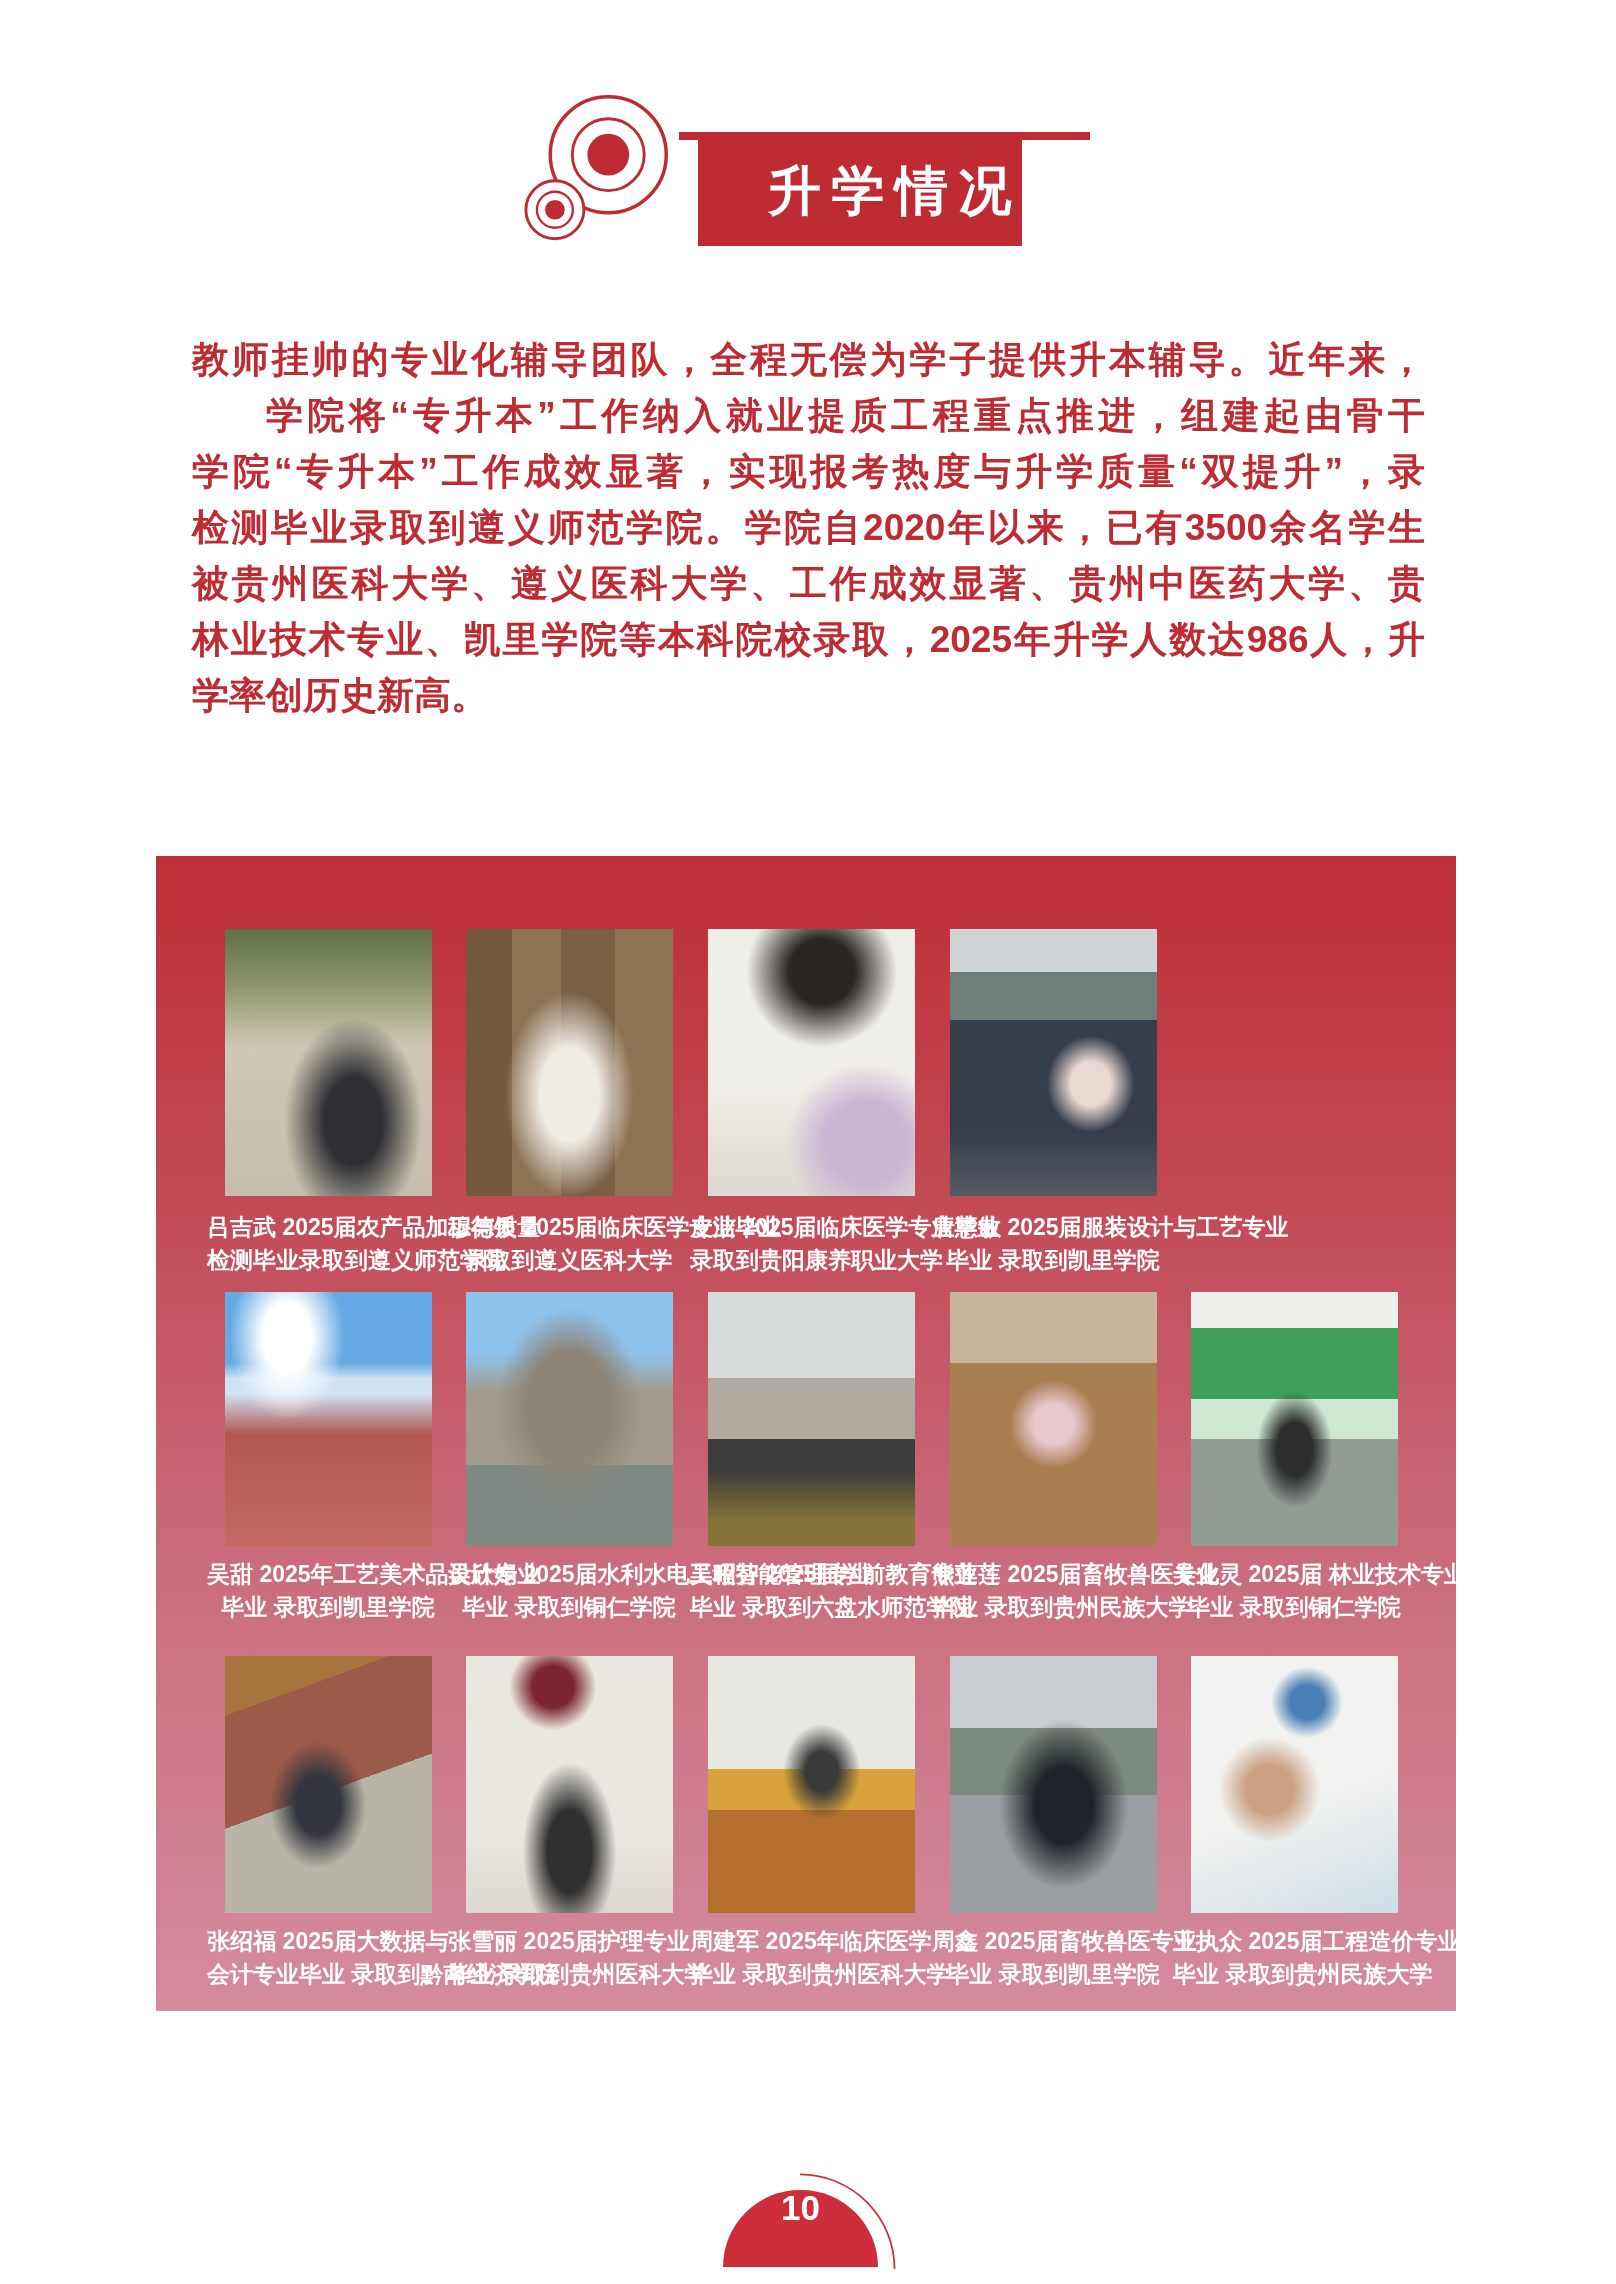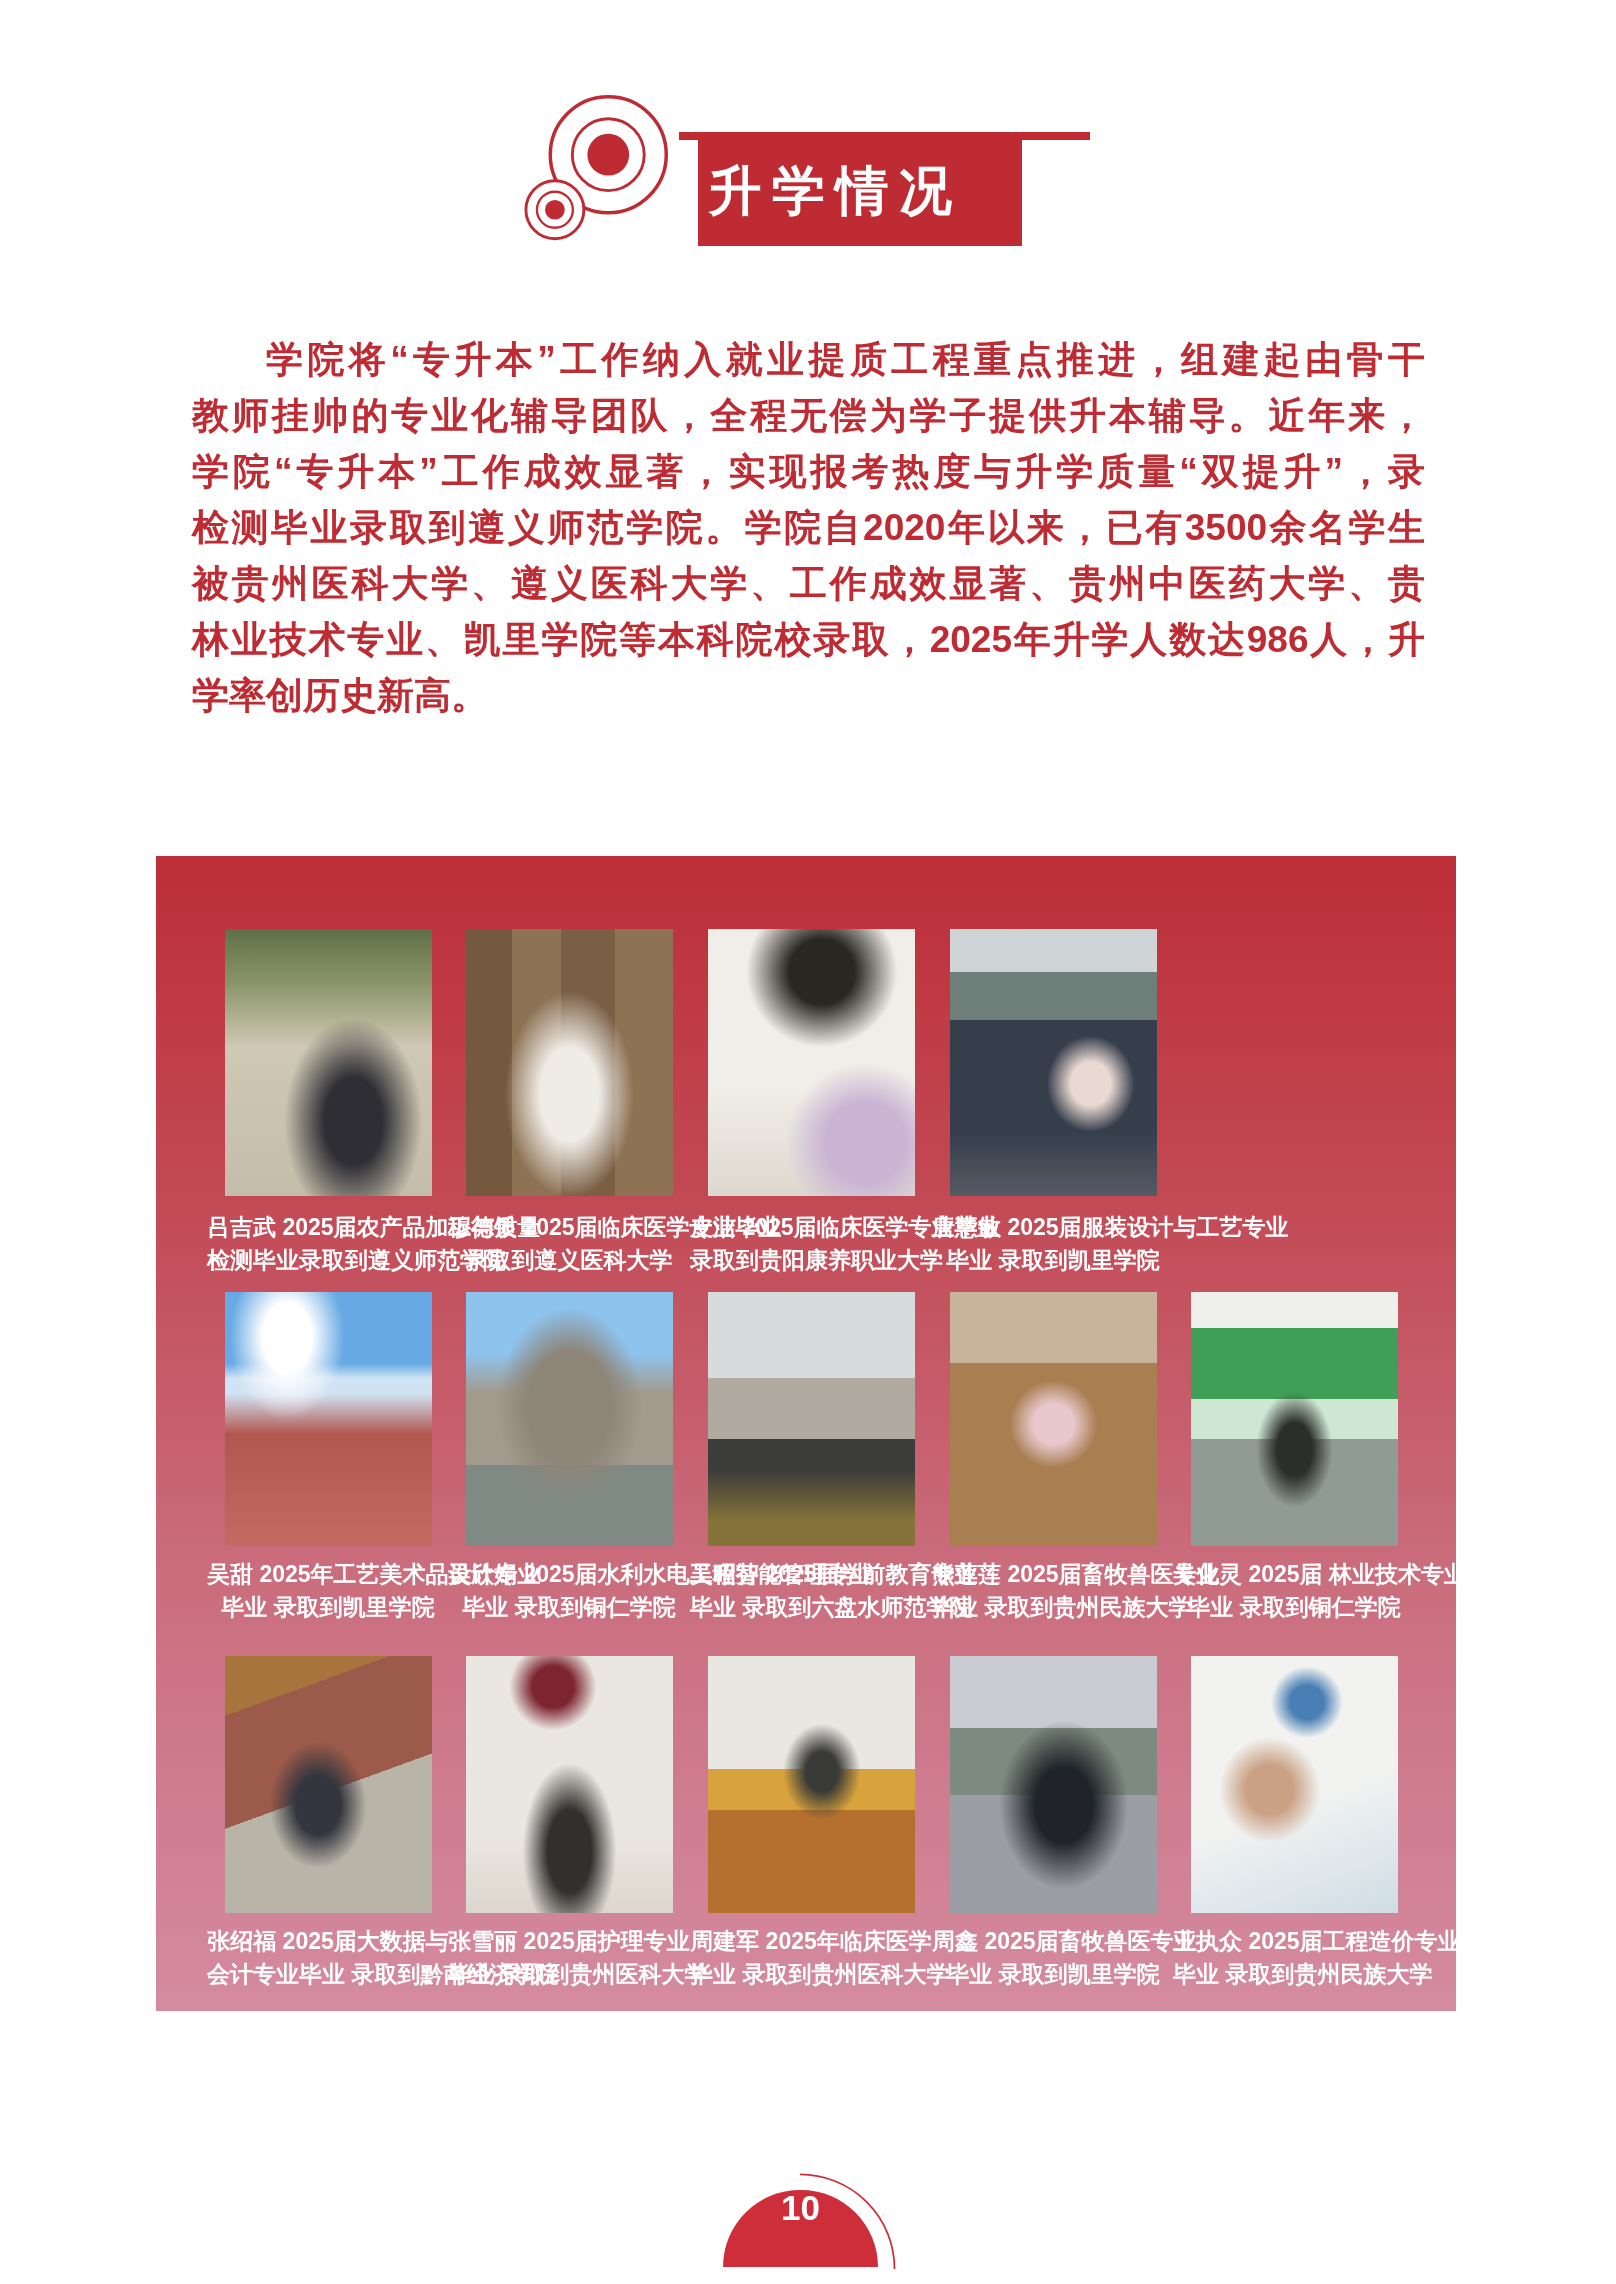--- a/index.html
+++ b/index.html
@@ -5,21 +5,21 @@
   html,body{margin:0;padding:0;background:#ffffff;}
   body{font-family:"Liberation Sans","DejaVu Sans",sans-serif;}
   .page{position:relative;width:1616px;height:2284px;background:#ffffff;overflow:hidden;}
 
   
   .ornament{position:absolute;left:482px;top:81px;width:198px;height:174px;}
 
   
   .banner-bar{position:absolute;left:679px;top:132px;width:411px;height:8.1px;background:#bf2b33;}
   .banner-box{position:absolute;left:698px;top:138px;width:324px;height:108px;background:#bf2b33;
-              display:flex;align-items:center;justify-content:flex-start;}
+              display:flex;align-items:center;justify-content:flex-end;}
   .banner-title{color:#ffffff;font-size:53px;font-weight:bold;letter-spacing:10.5px;text-indent:10.5px;white-space:nowrap;}
 
   
   .intro{position:absolute;left:192px;top:332px;width:1233px;color:#bf2b33;font-weight:bold;
          font-size:37px;line-height:56px;}
   .intro .ln{text-align:justify;text-align-last:justify;}
   .intro .ln.first{text-indent:74px;}
   .intro .ln.last{text-align-last:left;}
 
   
@@ -93,22 +93,22 @@
       <circle cx="125" cy="222" r="17" fill="#bf2b33"></circle>
     </g>
   </svg>
 
   <div class="banner-bar"></div>
   <div class="banner-box">
     <div class="banner-title">升学情况</div>
   </div>
 
   <div class="intro">
+    <div class="ln">教师挂帅的专业化辅导团队，全程无偿为学子提供升本辅导。近年来，</div>
     <div class="ln first">学院将“专升本”工作纳入就业提质工程重点推进，组建起由骨干</div>
-    <div class="ln">教师挂帅的专业化辅导团队，全程无偿为学子提供升本辅导。近年来，</div>
     <div class="ln">学院“专升本”工作成效显著，实现报考热度与升学质量“双提升”，录</div>
     <div class="ln">检测毕业录取到遵义师范学院。学院自2020年以来，已有3500余名学生</div>
     <div class="ln">被贵州医科大学、遵义医科大学、工作成效显著、贵州中医药大学、贵</div>
     <div class="ln">林业技术专业、凯里学院等本科院校录取，2025年升学人数达986人，升</div>
     <div class="ln last">学率创历史新高。</div>
   </div>
 
   <div class="panel">
 
     <div class="cell c1 r1">

